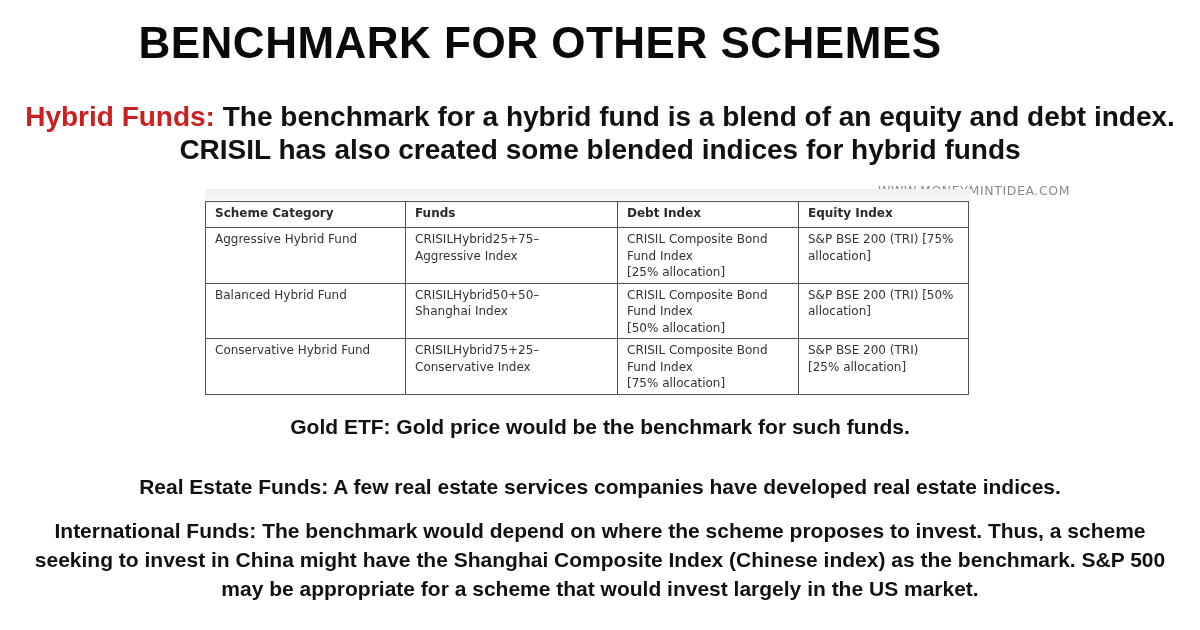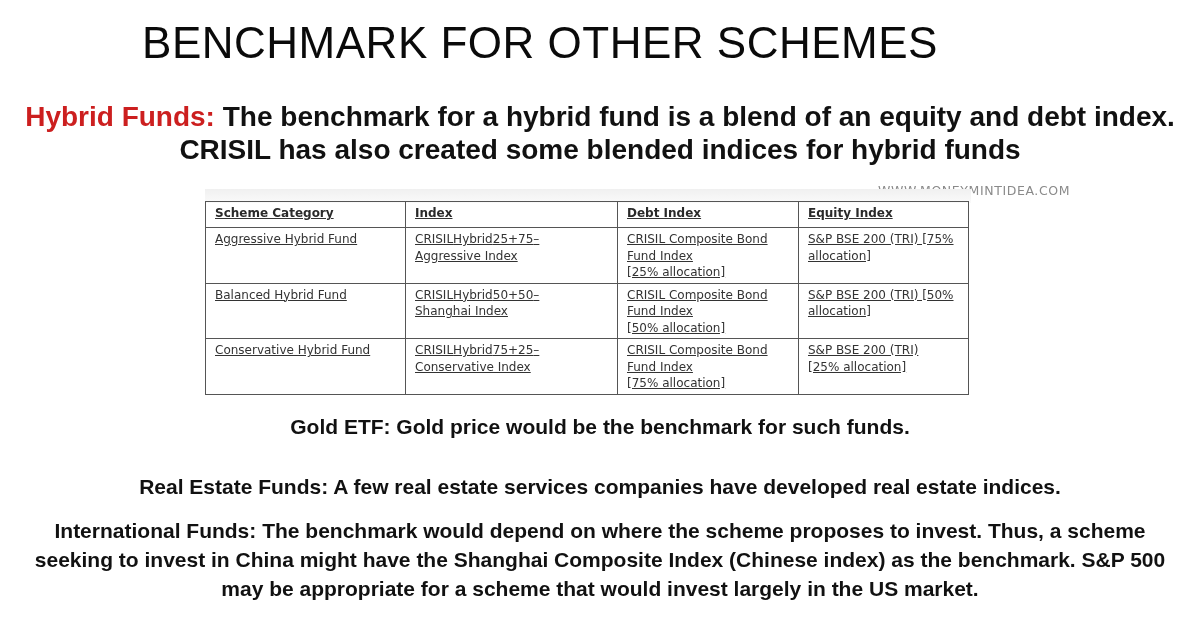--- a/index.html
+++ b/index.html
@@ -4,42 +4,42 @@
   <style>
     html, body { margin: 0; padding: 0; }
     body {
       width: 1200px; height: 630px; overflow: hidden;
       background: #ffffff; color: #111111;
       font-family: "Liberation Sans", "DejaVu Sans", sans-serif;
       position: relative;
     }
     .title {
       position: absolute; top: 18px; left: 0; width: 1080px;
-      text-align: center; font-size: 44px; font-weight: normal;
+      text-align: center; font-size: 44px; font-weight: bold;
       letter-spacing: 0.5px; color: #0a0a0a;
     }
     .intro {
       position: absolute; top: 100px; left: 0; width: 1200px;
       text-align: center; font-size: 28px; font-weight: bold; line-height: 33px;
       color: #111;
     }
     .intro .hl { color: #cc1f1f; }
     .watermark {
       position: absolute; top: 183px; left: 878px;
       font-size: 12.5px; color: #8a8a8a; letter-spacing: 0.6px;
       font-family: "DejaVu Sans", sans-serif;
     }
     .tbl-wrap {
       position: absolute; top: 189px; left: 205px; width: 766px; height: 198px;
       background: linear-gradient(#f0f0f0, #fafafa 14px, #fff 14px);
     }
     table.bench {
       position: absolute; top: 12px; left: 0;
       border-collapse: collapse; table-layout: fixed;
-      font-family: "DejaVu Sans", sans-serif; font-size: 12px; color: #333; text-decoration: underline;
+      font-family: "DejaVu Sans", sans-serif; font-size: 12px; color: #333;
     }
     table.bench th, table.bench td {
       border: 1.5px solid #555; vertical-align: top;
       padding: 3px 8px 2px 9px; line-height: 16.5px; text-align: left;
     }
     table.bench th { font-weight: bold; height: 20px; color: #2a2a2a; }
     table.bench tr.row td { height: 46px; }
     .idx-line { display: flex; }
     .para {
       position: absolute; left: 0; width: 1200px; text-align: center;
@@ -62,21 +62,21 @@
   <table class="bench">
     <colgroup>
       <col style="width:200px">
         <col style="width:212px">
         <col style="width:181px">
         <col style="width:170px">
     </colgroup>
     <tbody>
         <tr>
       <th>Scheme Category</th>
-      <th>Index</th>
+      <th>Funds</th>
       <th>Debt Index</th>
       <th>Equity Index</th>
     </tr>
     <tr class="row">
       <td>Aggressive Hybrid Fund</td>
       <td>
         <div class="idx-line">
               <span>CRISIL</span>
               <span>Hybrid</span>
               <span>25+75</span>

